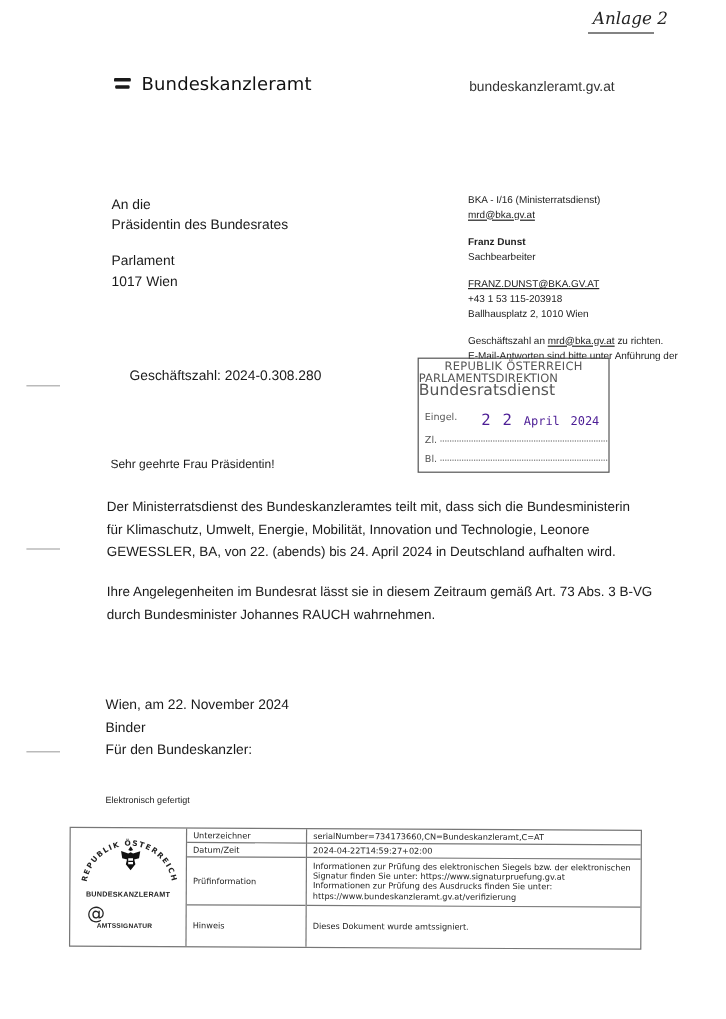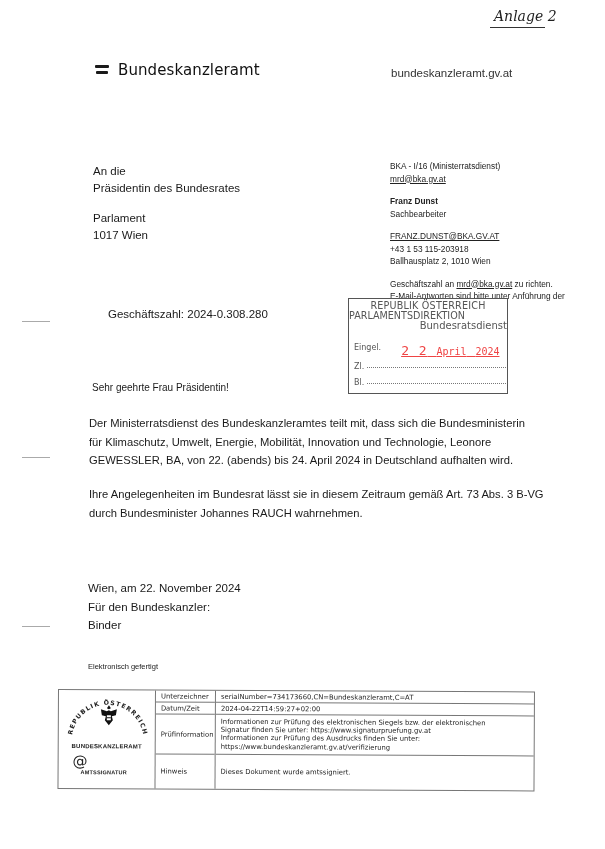--- a/index.html
+++ b/index.html
@@ -25,47 +25,47 @@
     .sender .gap { height: 10px; }
 
     .recipient { left: 93px; top: 163px; font-size: 11.5px; line-height: 16.5px; color: #1a1a1a; }
     .recipient .gap { height: 14px; }
 
     .refnum { left: 108px; top: 308px; font-size: 11.5px; color: #1a1a1a; }
 
     .stamp { left: 348px; top: 298px; width: 160px; height: 96px; border: 1.5px solid #555; color: #555; font-family: "DejaVu Sans", sans-serif; }
     .stamp .l1 { position: absolute; top: 2px; left: 0; width: 100%; text-align: center; font-size: 9.6px; letter-spacing: 0.2px; line-height: 10px; }
     .stamp .l2 { position: absolute; top: 12px; left: 0; width: 100%; font-size: 9.6px; line-height: 10px; }
-    .stamp .l3 { position: absolute; top: 22px; left: 0; width: 100%; text-align: right; font-size: 10px; line-height: 10px; }
+    .stamp .l3 { position: absolute; top: 22px; left: 0; width: 100%; text-align: left; font-size: 13px; line-height: 10px; }
     .stamp .row { position: absolute; left: 5px; font-size: 8px; display: flex; align-items: flex-start; width: 152px; }
     .stamp .row .dots { flex: 1; border-bottom: 1px dotted #777; margin-left: 3px; height: 6px; }
     .stamp .r1 { top: 44px; }
     .stamp .r2 { top: 63px; }
     .stamp .r3 { top: 79px; }
-    .stamp .date { font-family: "DejaVu Sans Mono", monospace; font-size: 13px; color: #ef4444; margin-left: 20px; letter-spacing: 1px; text-decoration: underline; }
+    .stamp .date { font-family: "DejaVu Sans Mono", monospace; font-size: 13px; color: #4c1d95; margin-left: 20px; letter-spacing: 1px; }
     .stamp .date-small { font-size: 10px; letter-spacing: 0; }
 
     .greeting { left: 92px; top: 382px; font-size: 10px; }
     .para { left: 89px; font-size: 11.2px; line-height: 18.5px; color: #1a1a1a; width: 480px; }
     .p1 { top: 414px; }
     .p2 { top: 485px; }
 
     .closing { left: 88px; top: 579px; font-size: 11.5px; line-height: 18.5px; }
     .efertigt { left: 88px; top: 662px; font-size: 7.5px; color: #222; }
 
     .margin-mark { left: 22px; width: 28px; height: 1px; background: #aaa; }
 
     .sig-table { left: 58px; top: 689px; width: 477px; height: 100px; border: 1px solid #777; display: flex; transform: rotate(0.3deg); transform-origin: left top; }
     .seal { width: 97px; border-right: 1px solid #777; position: relative; }
     .seal-ring { position: absolute; left: 8px; top: 2px; width: 82px; height: 44px; }
     .seal-eagle { position: absolute; left: 39px; top: 13px; width: 22px; height: 24px; }
     .seal-name { position: absolute; left: 0; width: 100%; top: 53px; text-align: center; font-size: 6px; font-weight: bold; letter-spacing: 0.2px; color: #222; }
     .seal-at { position: absolute; left: 14px; top: 62px; font-size: 15px; font-family: "DejaVu Sans", sans-serif; color: #222; }
     .seal-amts { position: absolute; left: 22px; top: 79px; font-size: 5.5px; font-weight: bold; color: #222; letter-spacing: 0.2px; }
-    .labels { width: 60px; border-right: 1px solid #777; display: flex; flex-direction: column; }
+    .labels { width: 100px; border-right: 1px solid #777; display: flex; flex-direction: column; }
     .values { flex: 1; display: flex; flex-direction: column; }
     .cell { border-bottom: 1px solid #777; font-family: "DejaVu Sans", sans-serif; font-size: 6.8px; color: #222; padding-left: 5px; display: flex; align-items: center; }
     .cell:last-child { border-bottom: none; }
     .c-h1 { height: 12px; }
     .c-h2 { height: 12px; }
     .c-h3 { height: 40px; }
     .c-h4 { flex: 1; }
     .values .c-h3 { line-height: 8.2px; align-items: flex-start; padding-top: 3px; flex-direction: column; justify-content: flex-start; }
   </style>
 </head>
@@ -138,22 +138,22 @@
   <div>GEWESSLER, BA, von 22. (abends) bis 24. April 2024 in Deutschland aufhalten wird.</div>
 </div>
 
 <div class="abs para p2">
   <div>Ihre Angelegenheiten im Bundesrat lässt sie in diesem Zeitraum gemäß Art. 73 Abs. 3 B-VG</div>
   <div>durch Bundesminister Johannes RAUCH wahrnehmen.</div>
 </div>
 
 <div class="abs closing">
   <div>Wien, am 22. November 2024</div>
+  <div>Binder</div>
   <div>Für den Bundeskanzler:</div>
-  <div>Binder</div>
 </div>
 
 <div class="abs efertigt">Elektronisch gefertigt</div>
 
 <div class="abs sig-table">
   <div class="seal">
     <svg class="seal-ring" viewBox="0 0 82 44">
       <defs>
         <path id="arc" d="M 6 40 A 36 36 0 0 1 76 40"></path>
       </defs>

